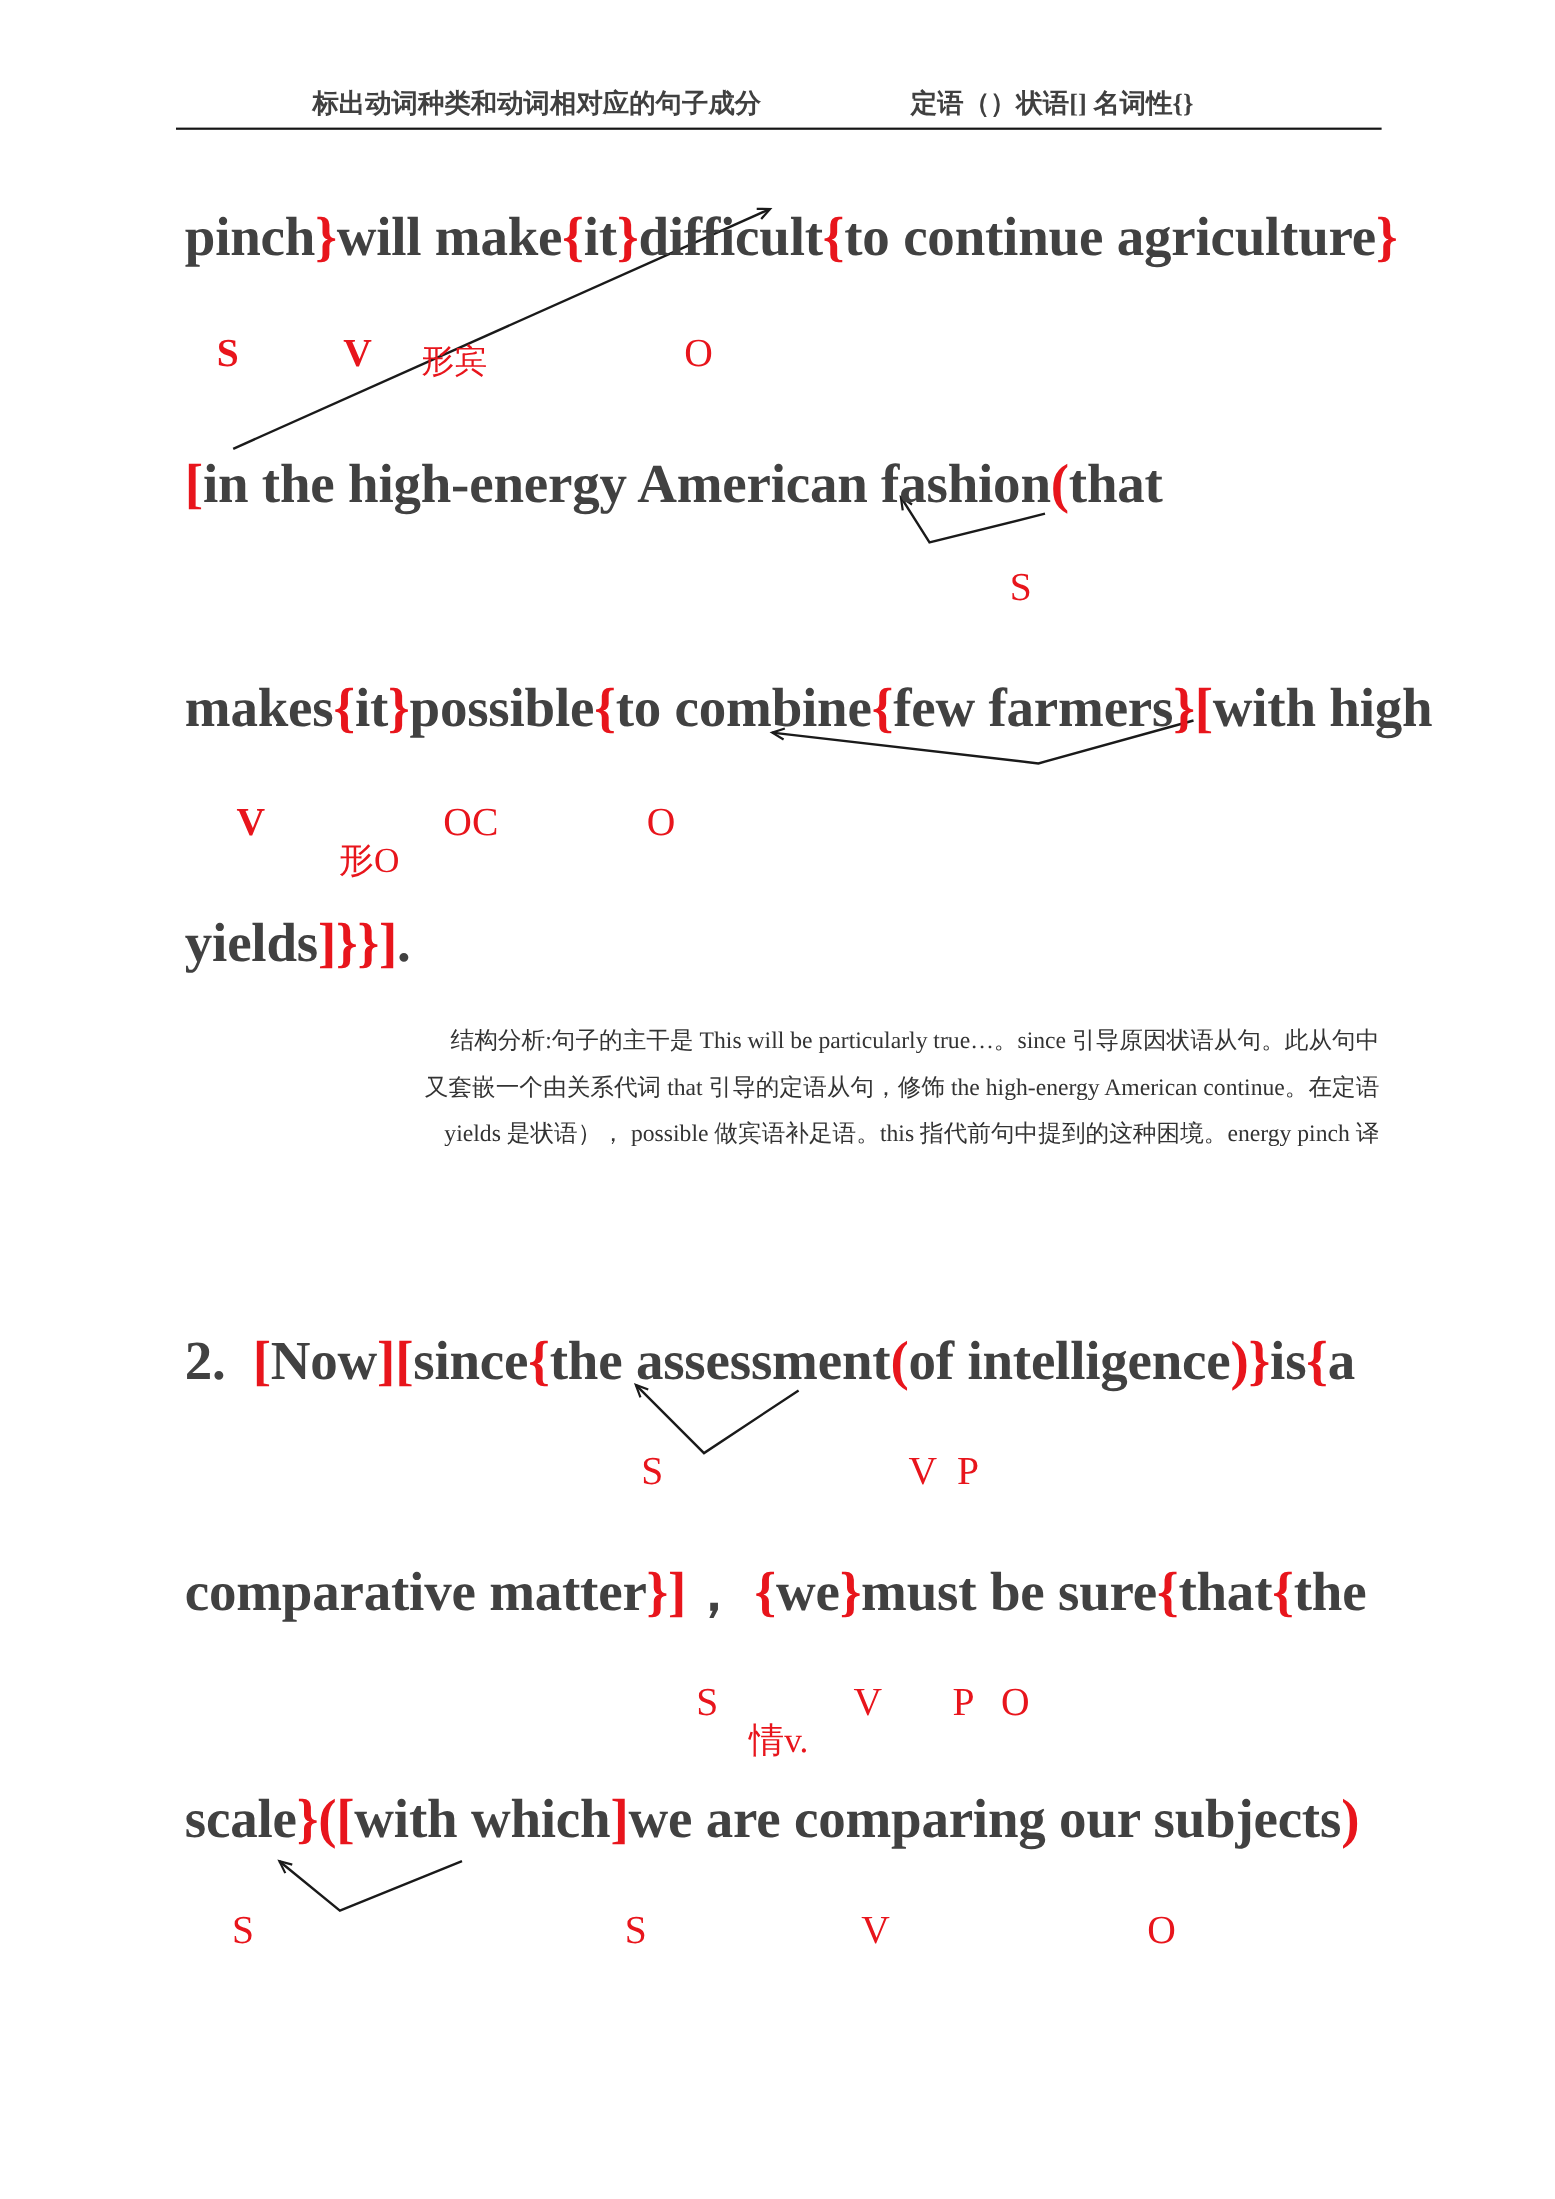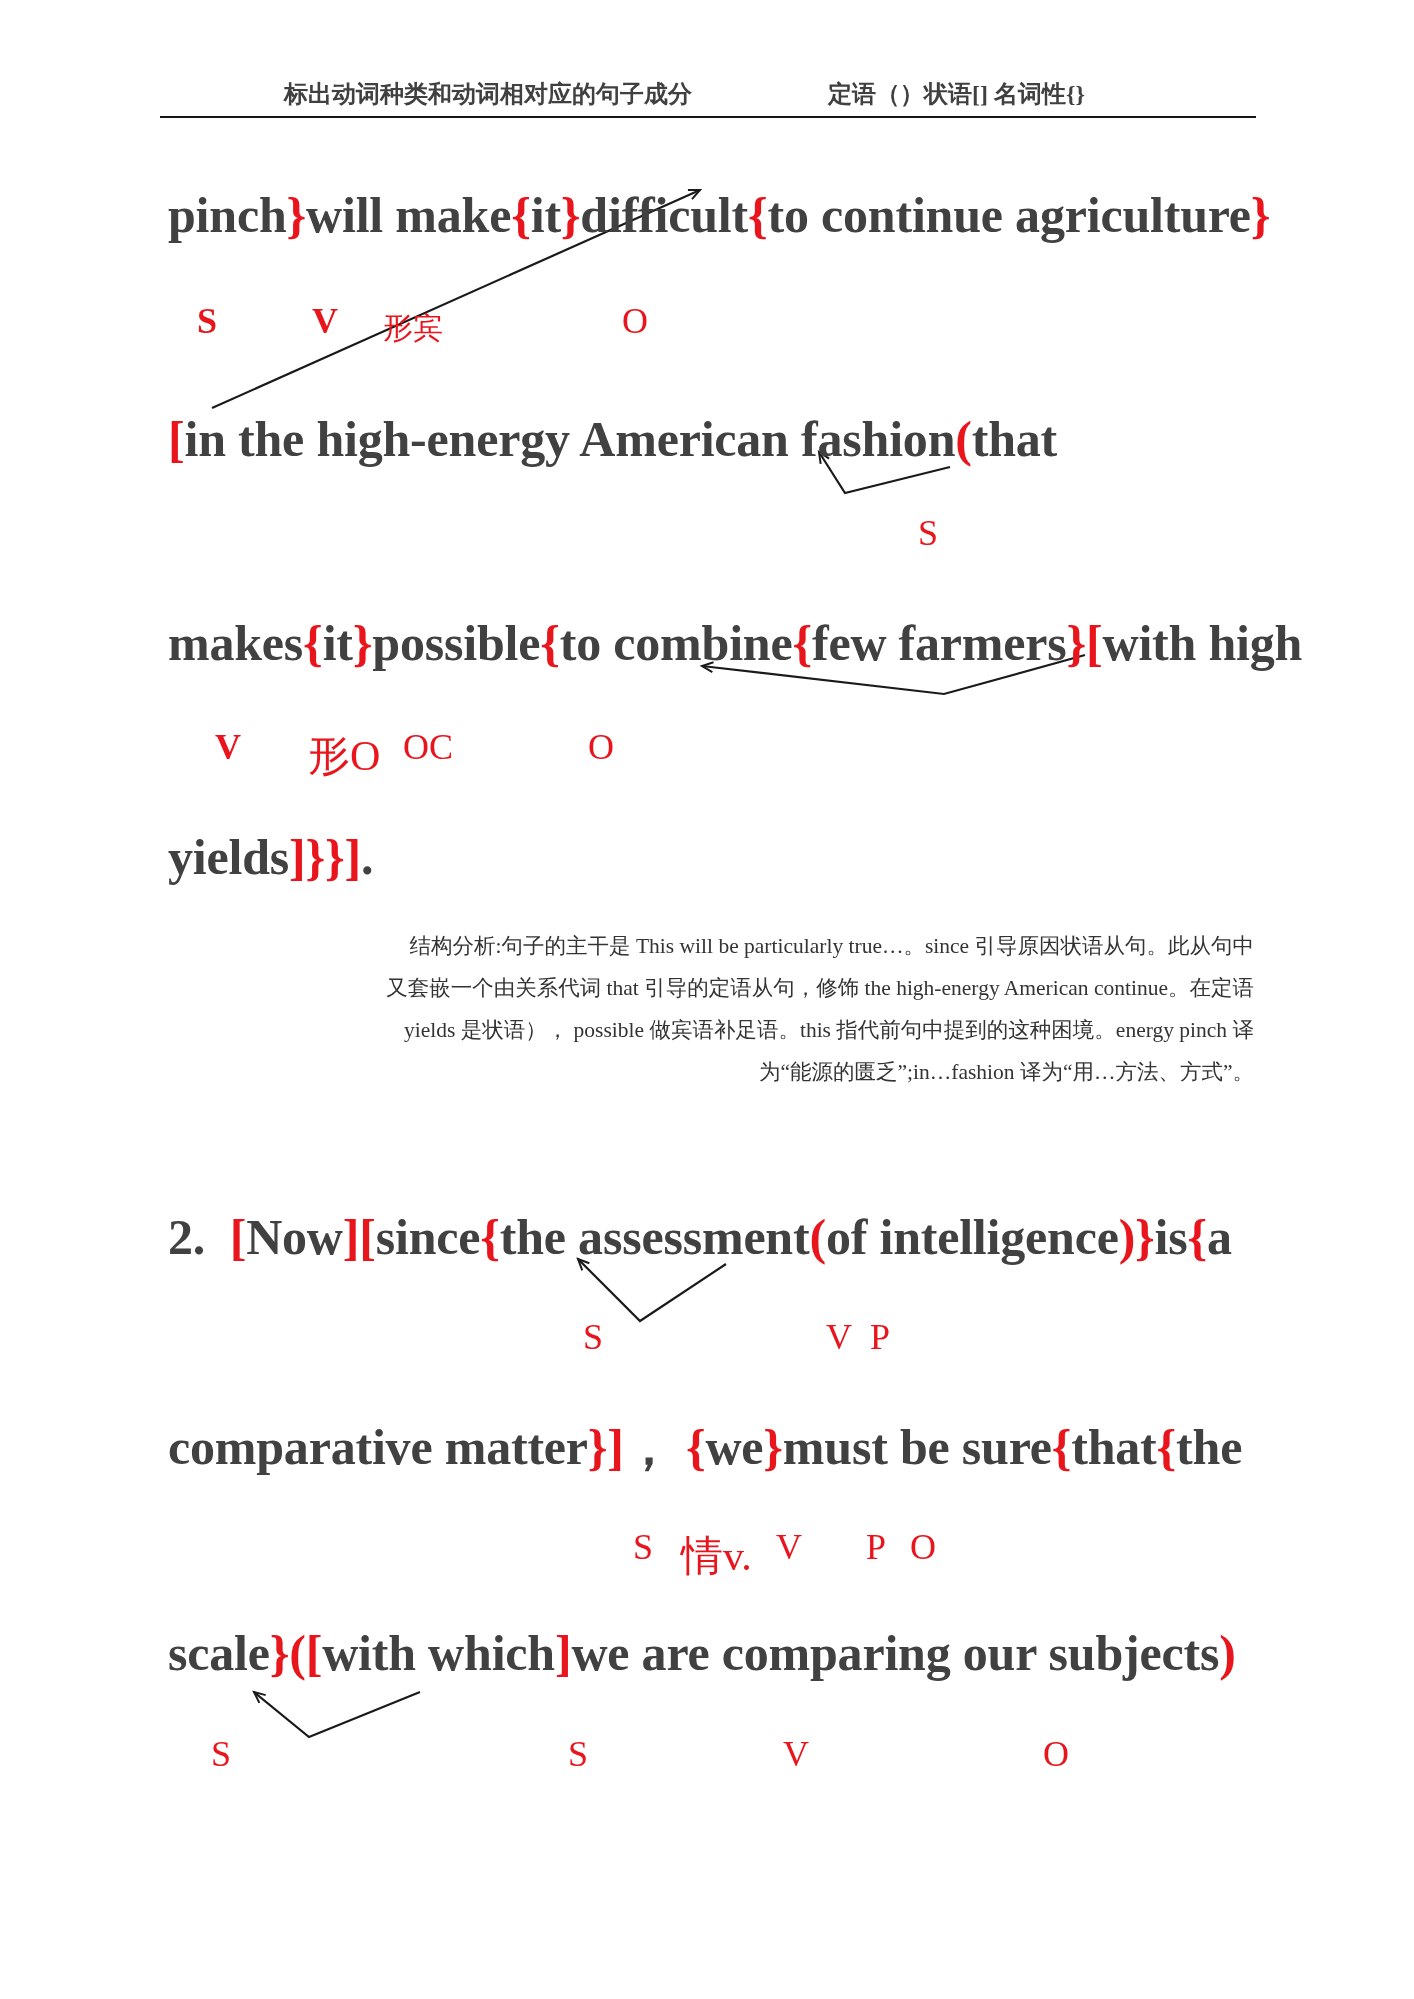--- a/index.html
+++ b/index.html
@@ -16,21 +16,21 @@
   
   .bigline{position:absolute;left:168px;font-weight:bold;font-size:50px;
            color:#414141;white-space:pre;letter-spacing:-0.2px;}
   .bigline .red{color:#e8151c;}
   .bigline .ink{color:#414141;}
 
   
   .glabel{position:absolute;font-size:36px;color:#e8151c;white-space:pre;}
   .glabel.b{font-weight:bold;}
   .glabel.cjk{font-size:30px;}
-  .glabel.mix{font-size:42px;}
+  .glabel.mix{font-size:32px;margin-top:33px;}
 
   
   .para{position:absolute;left:168px;top:925px;width:1086px;}
   .para .pline{font-size:21.5px;line-height:42px;color:#333333;white-space:pre-wrap;text-align:right;}
 
   
   .footer{position:absolute;left:0;top:1862px;width:100%;text-align:center;
           font-size:18px;color:#333333;white-space:pre;}
 
   
@@ -77,21 +77,20 @@
 
   <span class="glabel b" style="left:215px;top:726px">V</span>
   <span class="glabel mix" style="left:308px;top:728px">形O</span>
   <span class="glabel" style="left:403px;top:726px">OC</span>
   <span class="glabel" style="left:588px;top:726px">O</span>
 
   <div class="para">
     <div class="pline">结构分析:句子的主干是 This will be particularly true…。since 引导原因状语从句。此从句中</div>
     <div class="pline">又套嵌一个由关系代词 that 引导的定语从句，修饰 the high-energy American continue。在定语</div>
     <div class="pline">yields 是状语）， possible 做宾语补足语。this 指代前句中提到的这种困境。energy pinch 译</div>
-    <div class="pline">为“能源的匮乏”;in…fashion 译为“用…方法、方式”。</div>
   </div>
 
   <span class="glabel" style="left:583px;top:1316px">S</span>
   <span class="glabel" style="left:826px;top:1316px">V</span>
   <span class="glabel" style="left:870px;top:1316px">P</span>
 
   <span class="glabel" style="left:633px;top:1526px">S</span>
   <span class="glabel mix" style="left:681px;top:1528px">情v.</span>
   <span class="glabel" style="left:776px;top:1526px">V</span>
   <span class="glabel" style="left:866px;top:1526px">P</span>

